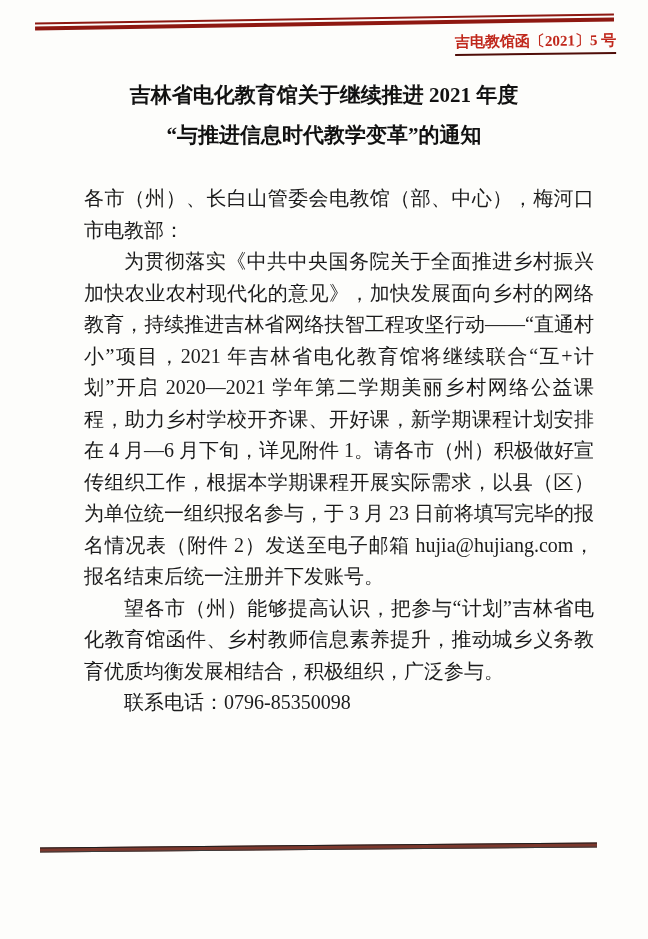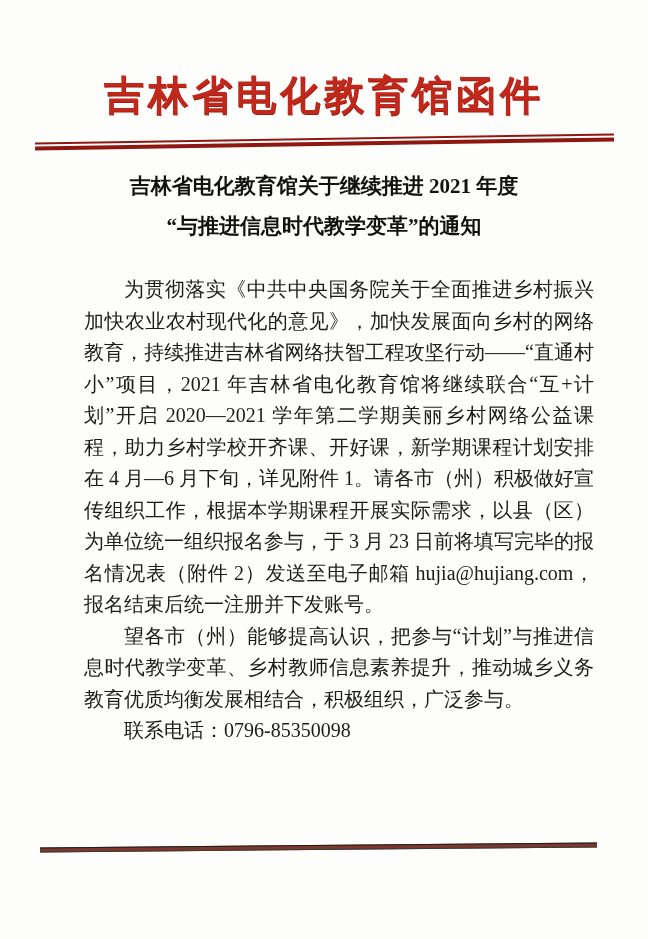--- a/index.html
+++ b/index.html
@@ -82,34 +82,37 @@
     border-top: 1px solid #1e1e1e;
     border-bottom: 1px solid #3a3a3a;
     transform: rotate(-0.5deg);
   }
 </style>
 </head>
 <body>
 
 <div class="page">
 
-  <div class="letterhead">吉林省电化教育馆函件</div>
 
   <div class="header-divider">
     <div class="rule-thin"></div>
     <div class="rule-thick"></div>
   </div>
 
+  <div class="doc-number-row">
+    <span class="doc-number">吉电教馆函〔2021〕5 号</span>
+  </div>
 
   <div class="notice-title">
     <div>吉林省电化教育馆关于继续推进 2021 年度</div>
     <div>“与推进信息时代教学变革”的通知</div>
   </div>
 
   <div class="body-block">
+    <p>各市（州）、长白山管委会电教馆（部、中心），梅河口市电教部：</p>
     <p class="indent">为贯彻落实《中共中央国务院关于全面推进乡村振兴加快农业农村现代化的意见》，加快发展面向乡村的网络教育，持续推进吉林省网络扶智工程攻坚行动——“直通村小”项目，2021 年吉林省电化教育馆将继续联合“互+计划”开启 2020—2021 学年第二学期美丽乡村网络公益课程，助力乡村学校开齐课、开好课，新学期课程计划安排在 4 月—6 月下旬，详见附件 1。请各市（州）积极做好宣传组织工作，根据本学期课程开展实际需求，以县（区）为单位统一组织报名参与，于 3 月 23 日前将填写完毕的报名情况表（附件 2）发送至电子邮箱 hujia@hujiang.com，报名结束后统一注册并下发账号。</p>
-    <p class="indent">望各市（州）能够提高认识，把参与“计划”与推进信息时代教学变革、乡村教师信息素养提升，推动城乡义务教育优质均衡发展相结合，积极组织，广泛参与。</p>
+    <p class="indent">望各市（州）能够提高认识，把参与“计划”吉林省电化教育馆函件、乡村教师信息素养提升，推动城乡义务教育优质均衡发展相结合，积极组织，广泛参与。</p>
     <p class="indent">联系电话：0796-85350098</p>
   </div>
 
   <div class="footer-divider"></div>
 
 </div>
 
 </body></html>

